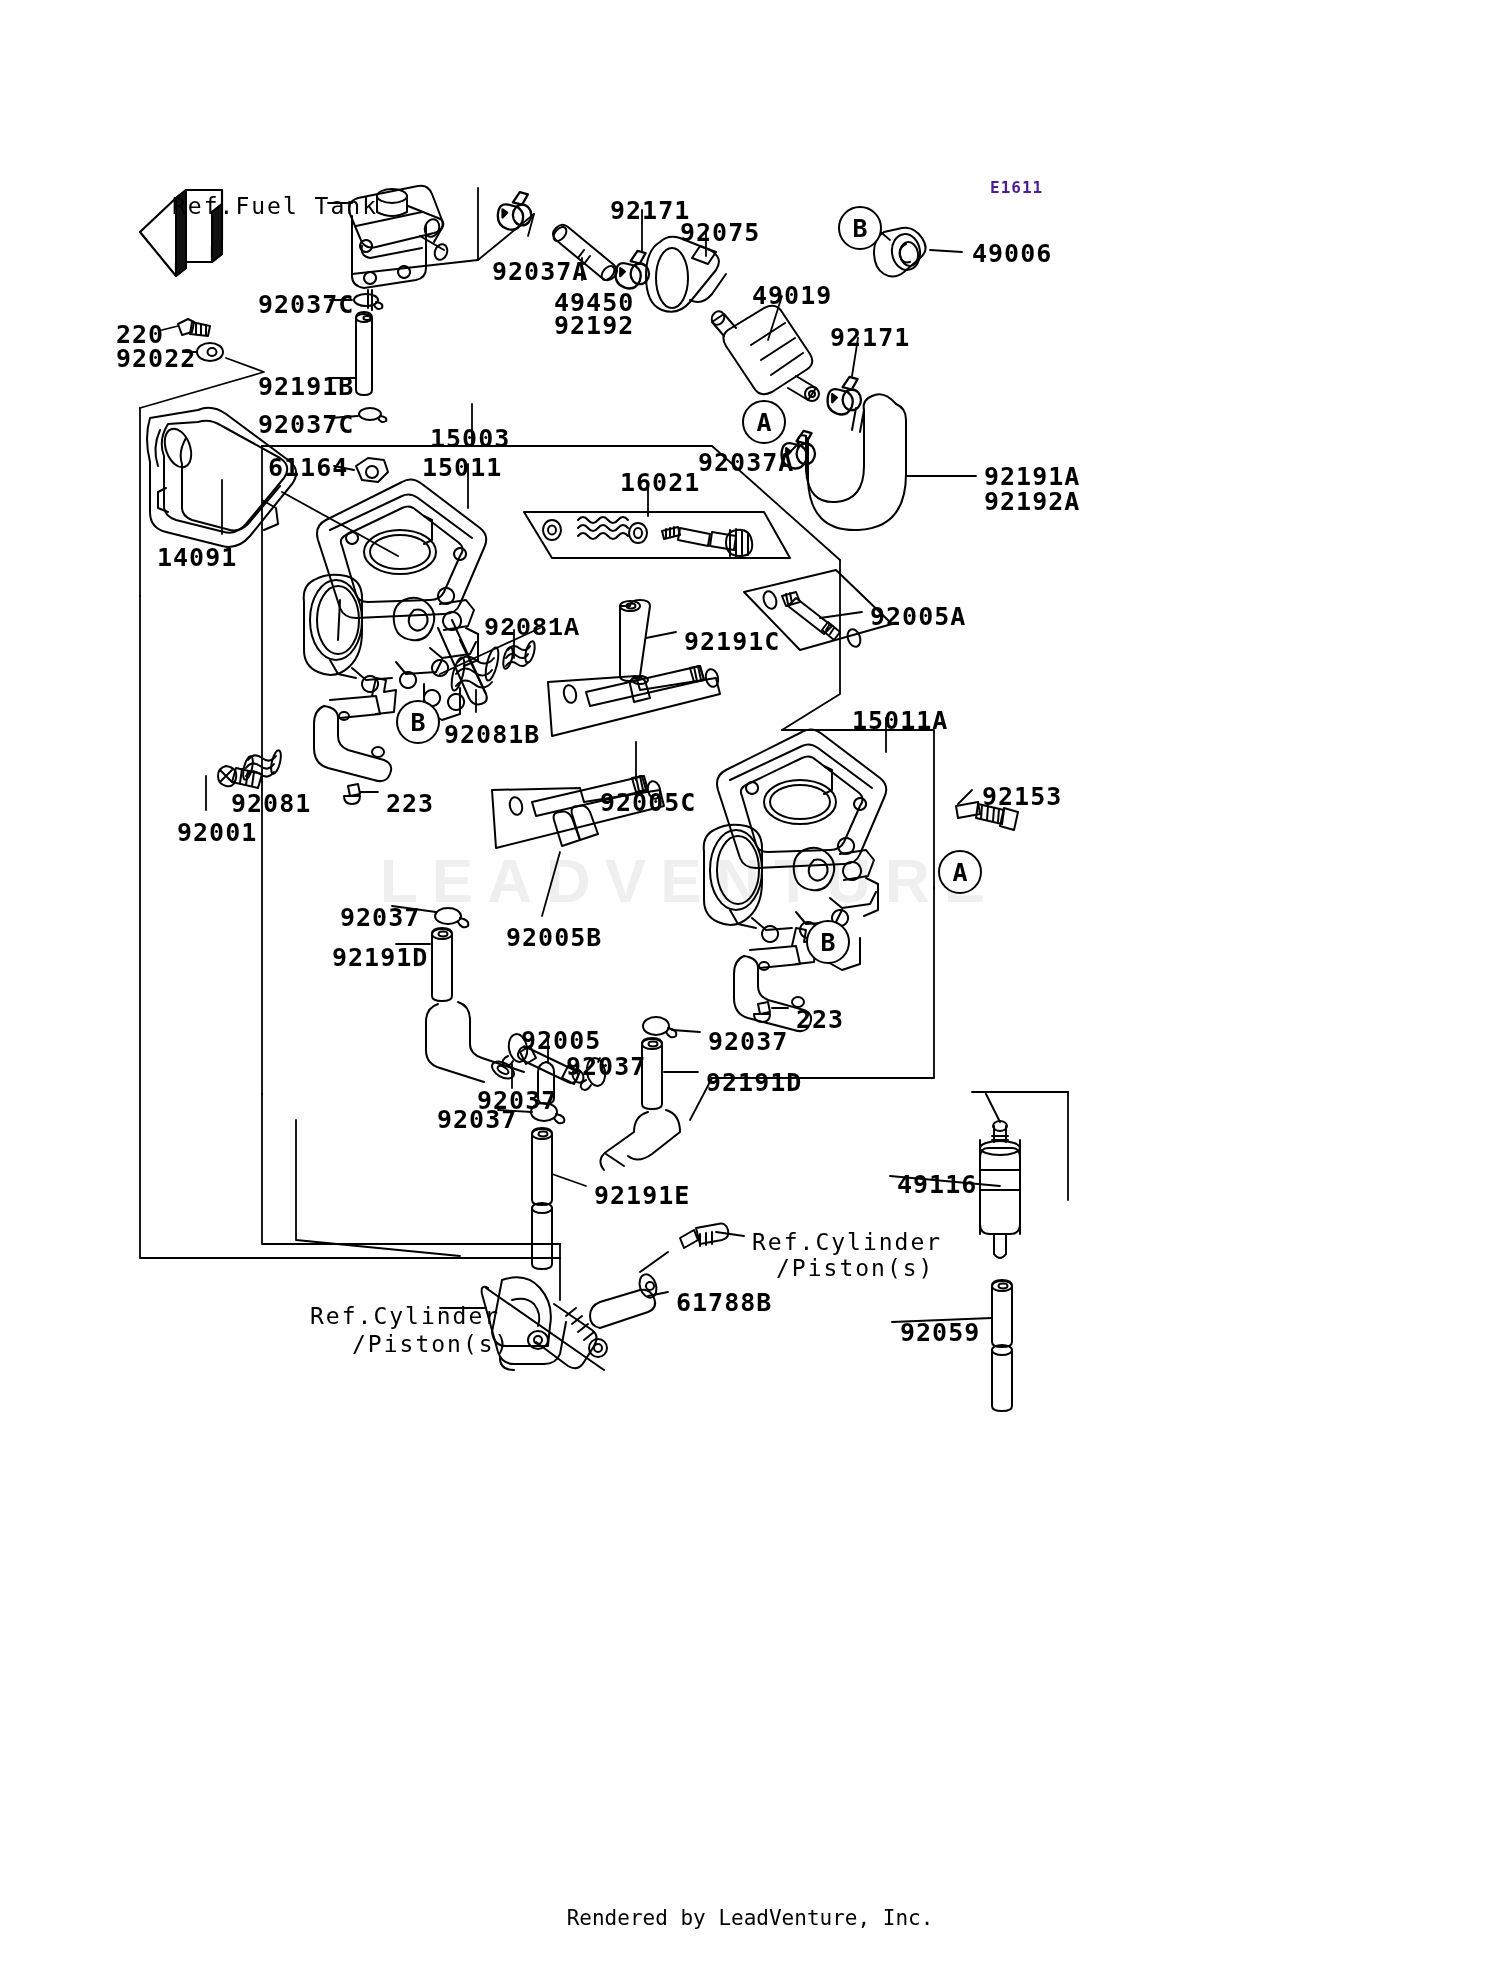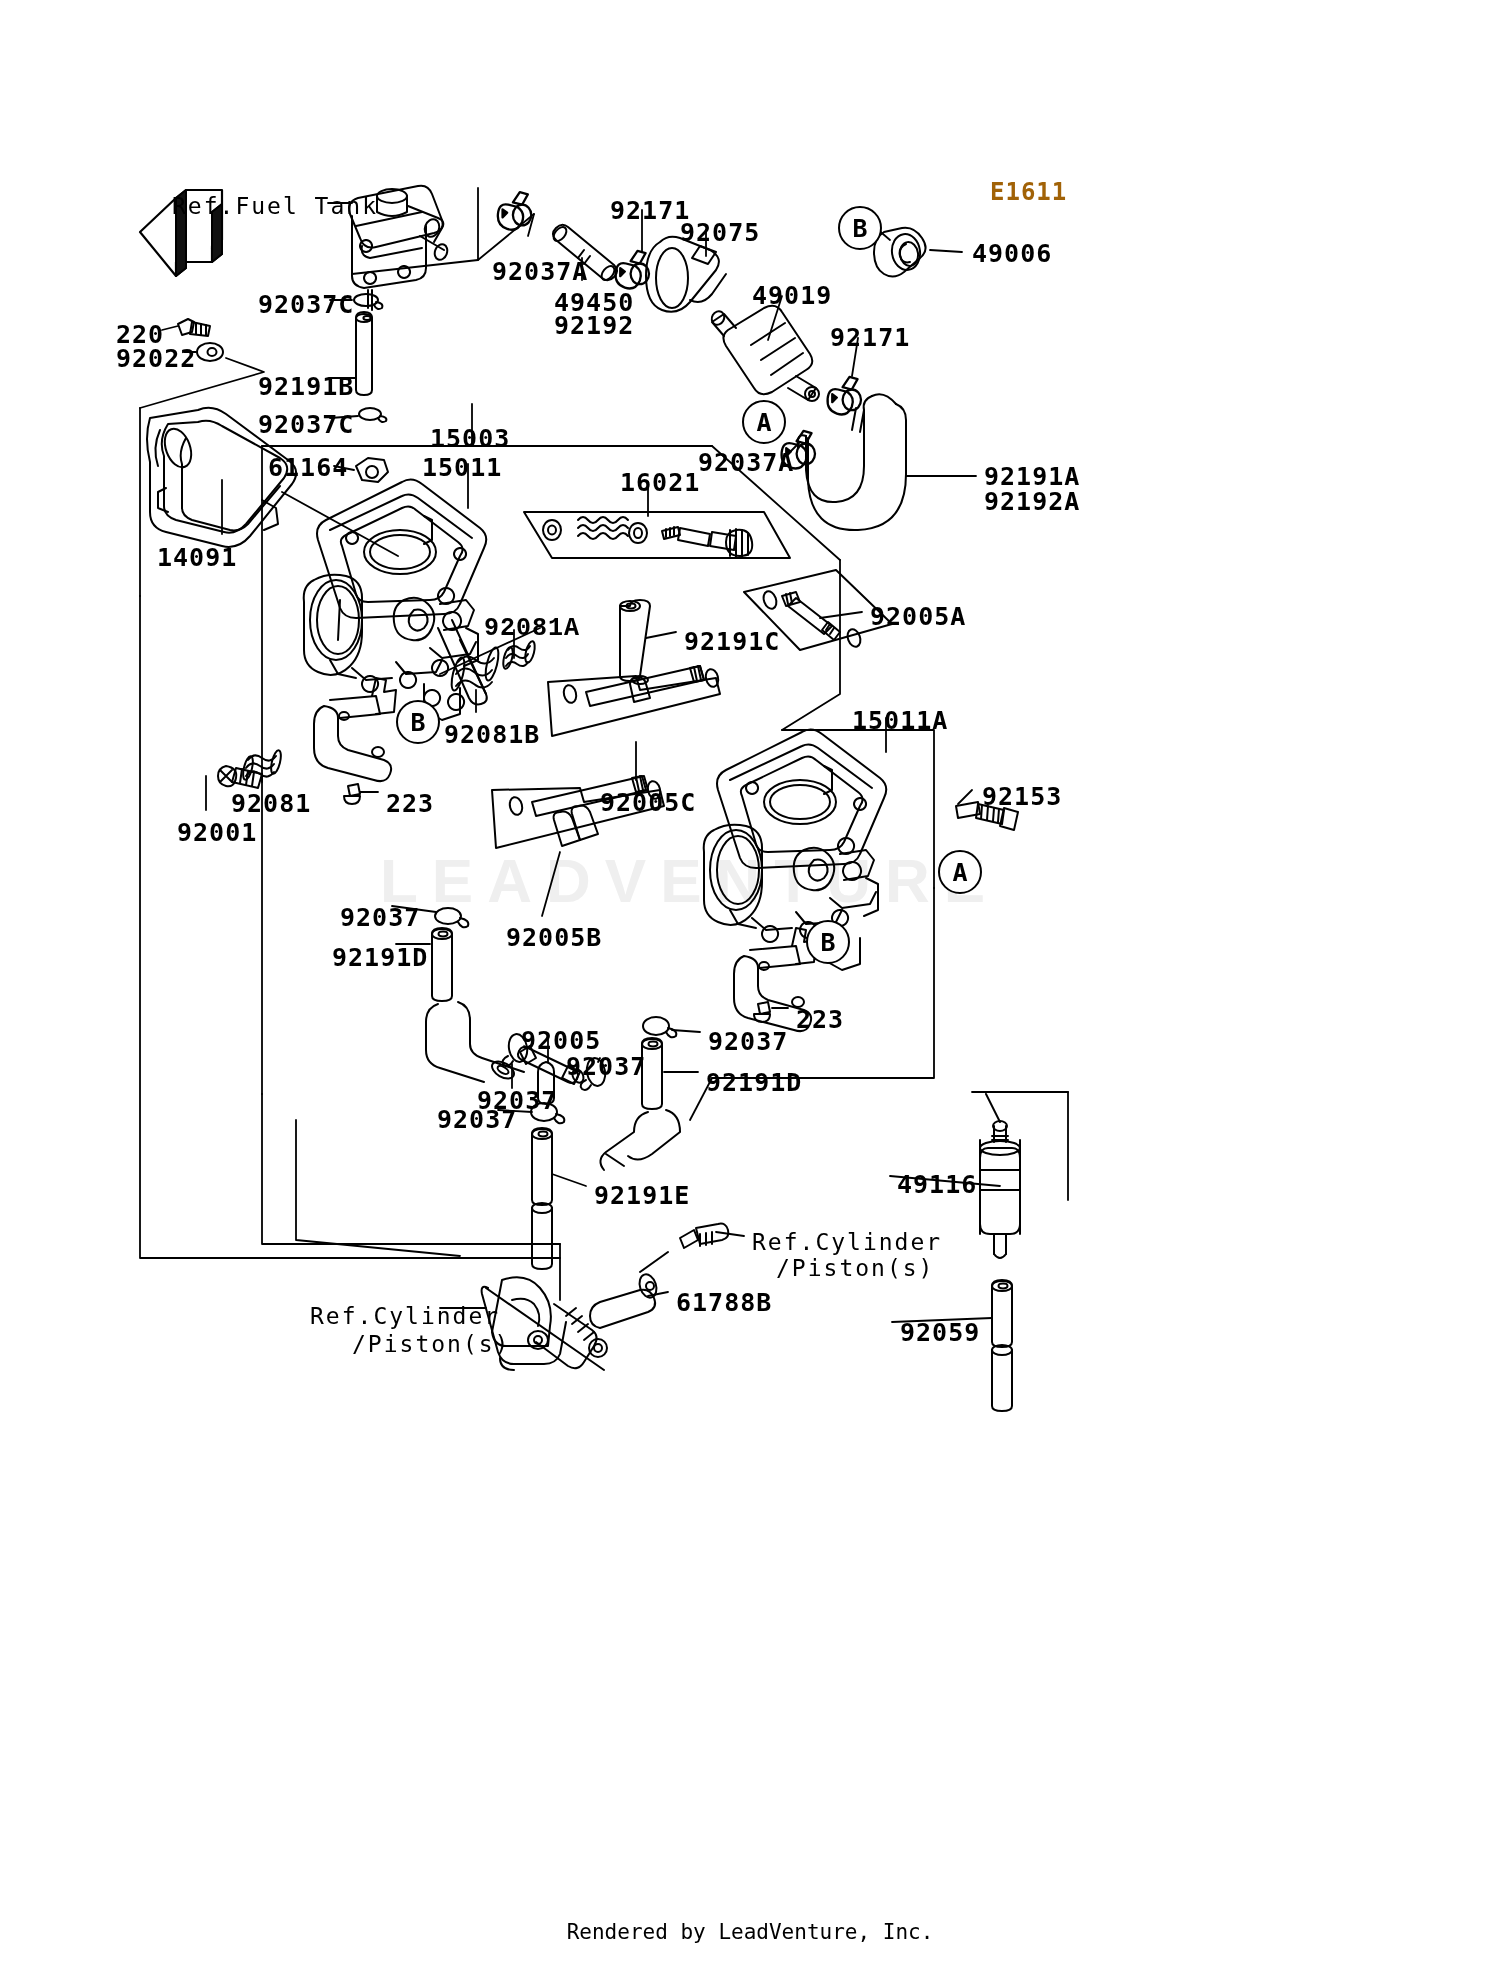--- a/index.html
+++ b/index.html
@@ -5,23 +5,23 @@
   html,body{margin:0;padding:0;background:#ffffff;}
   body{width:1500px;height:1962px;position:relative;overflow:hidden;
        font-family:"DejaVu Sans Mono","Liberation Mono",monospace;color:#000;}
   #stage{position:absolute;left:0;top:0;width:1500px;height:1962px;}
   svg{position:absolute;left:0;top:0;width:1500px;height:1962px;overflow:visible;}
   .lbl{position:absolute;font-family:"DejaVu Sans Mono","Liberation Mono",monospace;
        font-weight:bold;font-size:25px;letter-spacing:1px;white-space:nowrap;color:#000;line-height:1.22;}
   .reflbl{position:absolute;font-family:"DejaVu Sans Mono","Liberation Mono",monospace;
           font-weight:normal;font-size:23px;letter-spacing:2px;white-space:nowrap;color:#000;line-height:1.3;}
   .code{position:absolute;font-family:"DejaVu Sans Mono","Liberation Mono",monospace;
-        font-weight:bold;font-size:24px;letter-spacing:1px;color:#a16207;}
+        font-weight:bold;font-size:16px;letter-spacing:1px;color:#4c1d95;}
   .footer{position:absolute;width:1500px;text-align:center;
-          font-family:"DejaVu Sans Mono","Liberation Mono",monospace;font-size:21px;color:#000;margin-top:14px;}
+          font-family:"DejaVu Sans Mono","Liberation Mono",monospace;font-size:21px;color:#000;}
   .wm{position:absolute;font-family:"Liberation Sans",sans-serif;font-weight:bold;
       color:#efefef;letter-spacing:14px;font-size:62px;user-select:none;}
   .circ{position:absolute;width:40px;height:40px;border:2.5px solid #000;border-radius:50%;
         display:flex;align-items:center;justify-content:center;
         font-family:"DejaVu Sans Mono","Liberation Mono",monospace;font-weight:bold;font-size:25px;background:#fff;}
 </style>
 </head>
 <body>
 
 <div id="stage">

